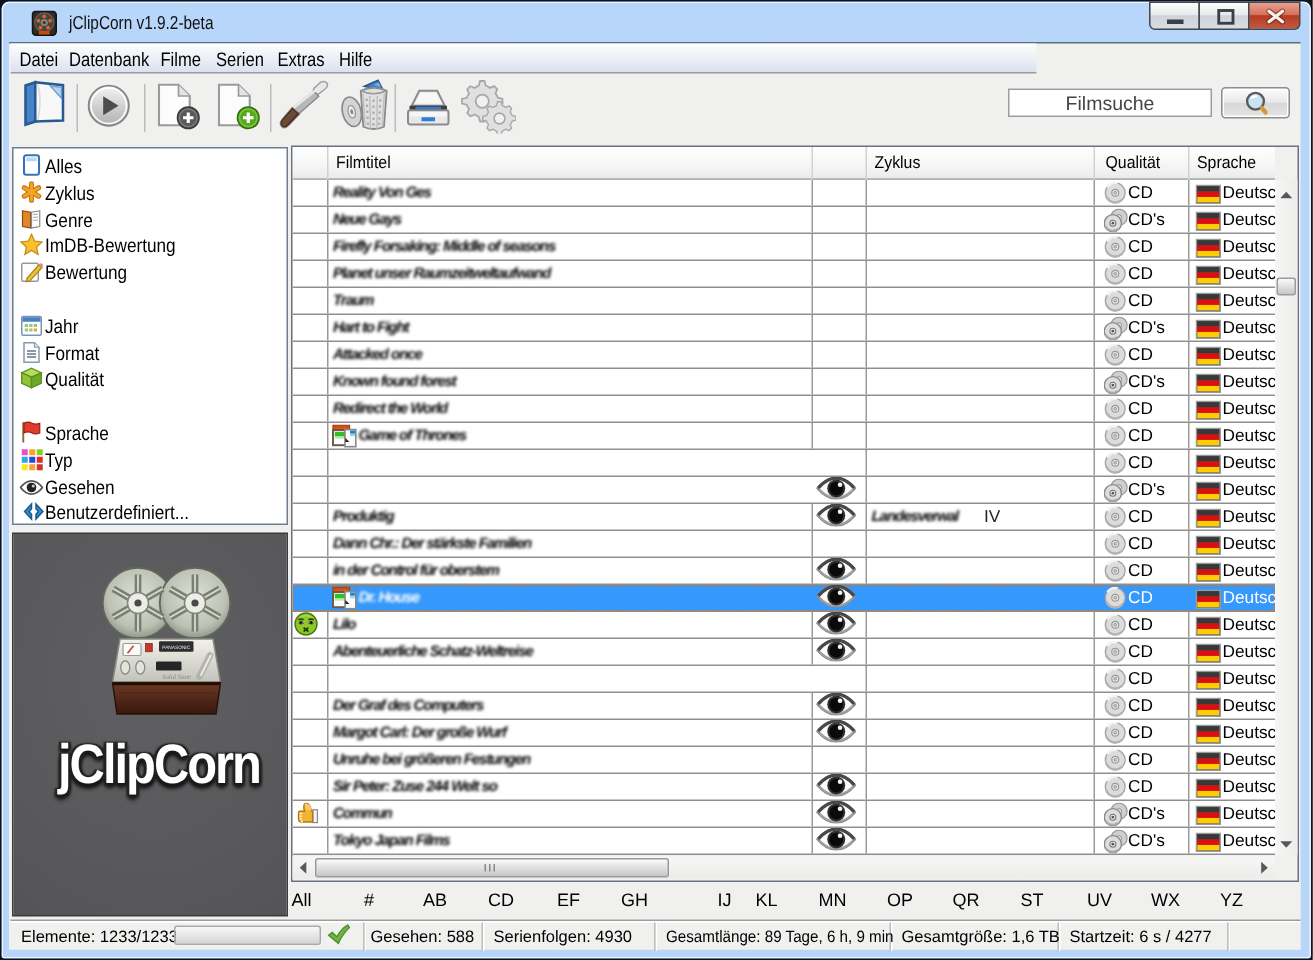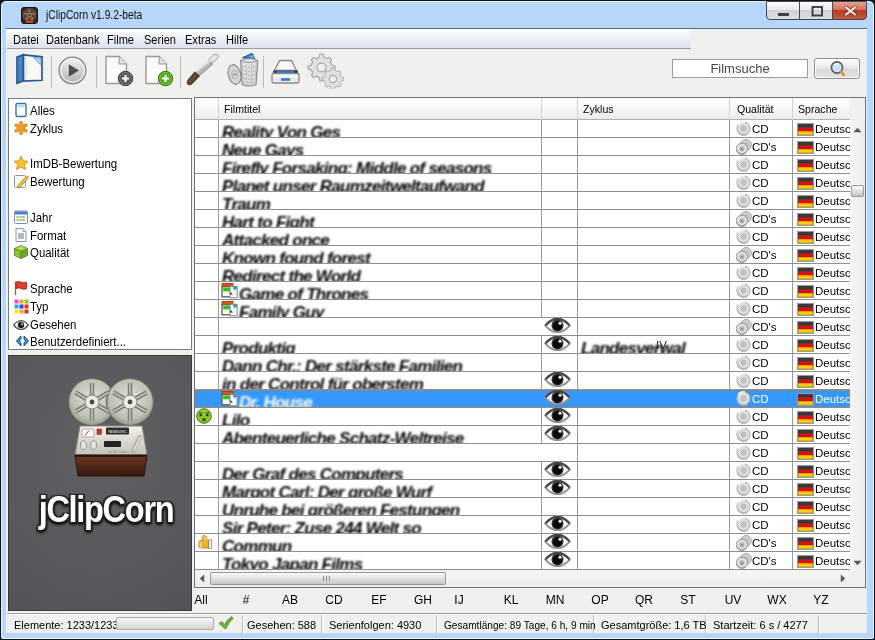--- a/index.html
+++ b/index.html
@@ -30,21 +30,21 @@
 .hcol span { position:absolute; left:5px; top:5px; transform:scaleX(0.92); transform-origin:0 0; }
 #tbody { position:absolute; left:0; top:22px; width:655px; height:450px; overflow:hidden; }
 .row { position:absolute; left:0; width:655px; border-bottom:1px solid #8f8f8f; background:#fff; }
 .cell { position:absolute; top:0; bottom:0; border-right:1px solid #9a9a9a; overflow:hidden; }
 .c0 { left:0; width:24px; }
 .c1 { left:24px; width:323px; }
 .c2 { left:347px; width:36px; }
 .c3 { left:383px; width:152px; }
 .c4 { left:535px; width:63px; }
 .c5 { left:598px; width:57px; border-right:none; }
-.title { position:absolute; top:2.5px; font-size:17px; font-weight:bold; font-style:italic; color:#000; white-space:nowrap; filter:blur(0.9px) contrast(2.2); letter-spacing:-0.7px; }
+.title { position:absolute; top:2.5px; font-size:10px; font-weight:bold; font-style:italic; color:#000; white-space:nowrap; filter:blur(0.9px) contrast(2.2); letter-spacing:-0.7px; }
 .rowsel { background:#3598fc; outline:1px dotted #c87828; outline-offset:-1px; }
 .rowsel .cell { border-right-color:transparent; }
 .rowsel .title, .rowsel .qtxt, .rowsel .ltxt { color:#fff; }
 .qtxt { position:absolute; left:22px; top:3px; font-size:11.5px; color:#000; }
 .ltxt { position:absolute; left:22px; top:3px; font-size:11.5px; color:#000; }
 #alphabar { left:195px; top:588px; width:672px; height:25px; background:#f0f0ef; font-size:12px; color:#000; }
 #alphabar span { position:absolute; top:5px; transform:translateX(-50%); }
 #statusbar { left:7px; top:613px; width:860px; height:20px; background:#f0f0ef; border-top:1px solid #9c9c9c; box-shadow:inset 0 1px 0 #fff; font-size:11px; color:#000; }
 .sfield { position:absolute; top:1px; height:19px; border-right:1px solid #bdbdbd; box-shadow:1px 0 0 #fff; }
 .sfield span { position:absolute; left:7px; top:4px; white-space:nowrap; }
@@ -190,20 +190,28 @@
             <path d="M3.2 5.2 L12.8 10.8"></path>
             <path d="M12.8 5.2 L3.2 10.8"></path>
           </g>
           <g stroke="#f5a623" stroke-width="1.8" stroke-linecap="round">
             <path d="M8 2.5 V13.5"></path>
             <path d="M3.2 5.2 L12.8 10.8"></path>
             <path d="M12.8 5.2 L3.2 10.8"></path>
           </g>
         </svg></span>
       <span class="txt">Zyklus</span>
+    </div>
+<div class="sbitem" style="top:39px">
+      <span class="ic"><svg width="16" height="16" viewBox="0 0 16 16">
+          <path d="M2 2.5 L7.5 3.5 L7.5 14 L2 13 Z" fill="#e0862a" stroke="#8d4f10" stroke-width="0.8"></path>
+          <path d="M13.5 2.5 L8 3.5 L8 14 L13.5 13 Z" fill="#fdfdfd" stroke="#888" stroke-width="0.8"></path>
+          <path d="M9 5 L12.5 4.6 M9 7 L12.5 6.6 M9 9 L12.5 8.6" stroke="#aaa" stroke-width="0.7"></path>
+        </svg></span>
+      <span class="txt">Genre</span>
     </div>
 <div class="sbitem" style="top:56px">
       <span class="ic"><svg width="16" height="16" viewBox="0 0 16 16">
           <path d="M8 1.2 L10.1 5.8 L15 6.3 L11.3 9.6 L12.4 14.5 L8 11.9 L3.6 14.5 L4.7 9.6 L1 6.3 L5.9 5.8 Z" fill="#fbc02d" stroke="#c8901a" stroke-width="0.9"></path>
         </svg></span>
       <span class="txt">ImDB-Bewertung</span>
     </div>
 <div class="sbitem" style="top:74px">
       <span class="ic"><svg width="16" height="16" viewBox="0 0 16 16">
           <rect x="1.5" y="2.5" width="11" height="12" rx="1" fill="#fdfdfd" stroke="#999" stroke-width="1"></rect>
@@ -635,34 +643,20 @@
 <rect x="0.5" y="0.5" width="16" height="12" fill="#555" stroke="#9a9a9a" stroke-width="1"></rect>
 <rect x="1.2" y="1.2" width="14.6" height="3.4" fill="#383838"></rect>
 <rect x="1.2" y="4.6" width="14.6" height="3.7" fill="#dd0e10"></rect>
 <rect x="1.2" y="8.3" width="14.6" height="3.5" fill="#ffce00"></rect>
 </svg>
           <span class="ltxt">Deutsch</span>
         </div>
       </div>
 <div class="row" style="top:180px;height:18px">
         <div class="cell c0"></div>
-        <div class="cell c1">
-          <svg class="abs" style="left:2px;top:1px" width="17" height="16" viewBox="0 0 17 16">
-<rect x="1" y="0.4" width="11" height="3" fill="#e05818" stroke="#a83808" stroke-width="0.8"></rect>
-<path d="M2 0.9 L3.4 2.2 M4.4 0.9 L5.8 2.2 M6.8 0.9 L8.2 2.2 M9.2 0.9 L10.6 2.2" stroke="#b84a10" stroke-width="0.9"></path>
-<rect x="1" y="3.8" width="11.4" height="10" fill="#fdfdfd" stroke="#6a5a4a" stroke-width="1.3"></rect>
-<rect x="2.2" y="5" width="7" height="3" fill="#2cc41c"></rect>
-<rect x="2.2" y="8" width="7" height="1.4" fill="#b4e8ac"></rect>
-<rect x="9" y="3.4" width="7.2" height="11.4" fill="#fdfdfd" stroke="#8a8a8a" stroke-width="1.1"></rect>
-<rect x="12.4" y="4" width="3.2" height="2.2" fill="#1886c8"></rect>
-<rect x="12.4" y="6.2" width="3.2" height="1.6" fill="#9cd0ec"></rect>
-<path d="M9.2 9 L12 11.6 L9.2 11.6 Z" fill="#222"></path>
-</svg>
-          <span class="title" style="left:20px">Family Guy</span>
-        </div>
         <div class="cell c2"></div>
         <div class="cell c3"></div>
         <div class="cell c4">
           <svg class="abs" style="left:6px;top:1px" width="15" height="15" viewBox="0 0 15 15">
 <circle cx="7.5" cy="7.5" r="6.6" fill="#dcdcdc" stroke="#a6a6a6" stroke-width="0.9"></circle>
 <path d="M1.5 10 A 6.6 6.6 0 0 0 12 12.3" stroke="#b4b4b4" stroke-width="1.6" fill="none"></path>
 <path d="M2.2 3.8 A 6.6 6.6 0 0 1 9 1.1" stroke="#f4f4f4" stroke-width="1.6" fill="none"></path>
 <circle cx="7.5" cy="7.5" r="2.3" fill="#efefef" stroke="#9a9a9a" stroke-width="0.8"></circle>
 <circle cx="7.5" cy="7.5" r="1" fill="#c4c4c4" stroke="#8e8e8e" stroke-width="0.5"></circle>
 </svg>
@@ -1222,21 +1216,21 @@
 <div class="abs" style="left:326px;top:576px;width:1px;height:5px;background:#888"></div>
 <div class="abs" style="left:329px;top:576px;width:1px;height:5px;background:#888"></div>
 
 <div id="alphabar" class="abs">
     <span style="left:6px">All</span>
     <span style="left:51px">#</span>
     <span style="left:95px">AB</span>
     <span style="left:139px">CD</span>
     <span style="left:184px">EF</span>
     <span style="left:228px">GH</span>
-    <span style="left:264px">IJ</span>
+    <span style="left:288px">IJ</span>
     <span style="left:316px">KL</span>
     <span style="left:360px">MN</span>
     <span style="left:405px">OP</span>
     <span style="left:449px">QR</span>
     <span style="left:493px">ST</span>
     <span style="left:538px">UV</span>
     <span style="left:582px">WX</span>
     <span style="left:626px">YZ</span>
   </div>
 <div id="statusbar" class="abs">

